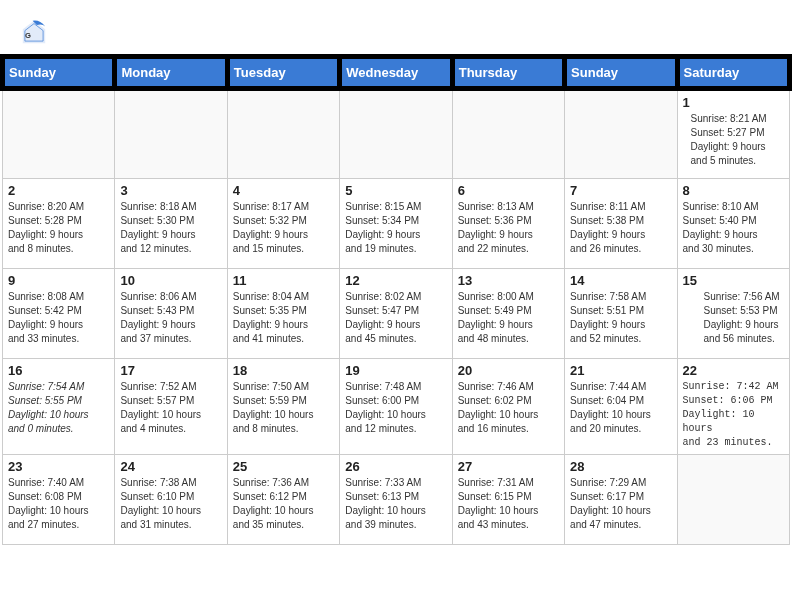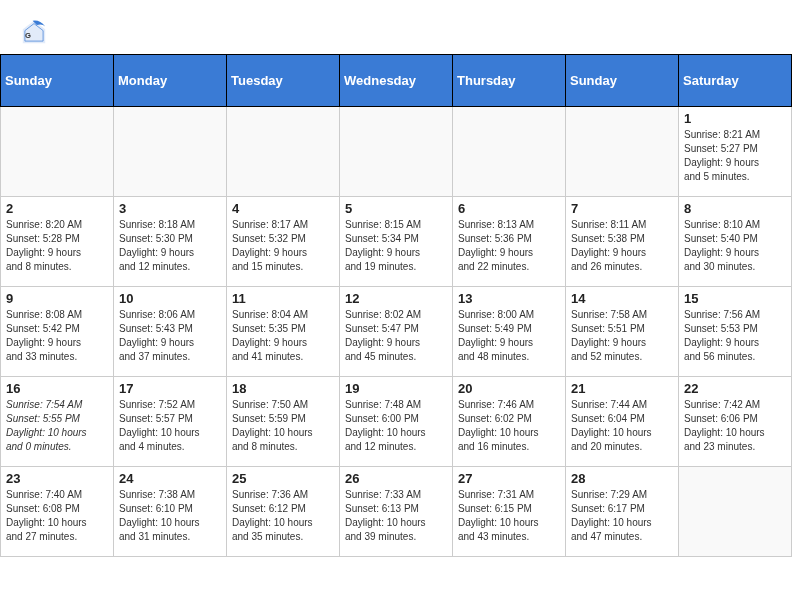--- a/index.html
+++ b/index.html
@@ -48,23 +48,23 @@
       width: 100%;
       border-collapse: collapse;
       table-layout: fixed;
       margin: 0;
     }
     .calendar th {
       background: #3a7bd5;
       color: #fff;
       font-size: 13px;
       font-weight: bold;
-      padding: 18px 4px;
+      padding: 6px 4px;
       text-align: left;
-      border: 1px solid #000000;
+      border: 5px solid #000000;
     }
     .calendar td {
       border: 1px solid #ccc;
       vertical-align: top;
       padding: 4px 5px;
       font-size: 10.5px;
       color: #333;
       width: 113px;
       min-height: 90px;
       height: 90px;
@@ -120,21 +120,21 @@
   <tbody id="calendar-body">
   <tr>
         <td class="empty"></td>
         <td class="empty"></td>
         <td class="empty"></td>
         <td class="empty"></td>
         <td class="empty"></td>
         <td class="empty"></td>
         <td>
           <span class="day-num">1</span>
-          <div class="day-info" style="white-space: pre-line;">Sunrise: 8:21 AM
+          <div class="day-info" style="white-space: pre-line; margin-left: 8px;">Sunrise: 8:21 AM
 Sunset: 5:27 PM
 Daylight: 9 hours
 and 5 minutes.</div>
         </td>
       </tr>
       <tr>
         <td>
           <span class="day-num">2</span>
           <div class="day-info" style="white-space: pre-line;">Sunrise: 8:20 AM
 Sunset: 5:28 PM
@@ -222,21 +222,21 @@
         </td>
         <td>
           <span class="day-num">14</span>
           <div class="day-info" style="white-space: pre-line;">Sunrise: 7:58 AM
 Sunset: 5:51 PM
 Daylight: 9 hours
 and 52 minutes.</div>
         </td>
         <td>
           <span class="day-num">15</span>
-          <div class="day-info" style="white-space: pre-line;">Sunrise: 7:56 AM
+          <div class="day-info" style="white-space: pre-line; margin-left: 21px;">Sunrise: 7:56 AM
 Sunset: 5:53 PM
 Daylight: 9 hours
 and 56 minutes.</div>
         </td>
       </tr>
       <tr>
         <td>
           <span class="day-num">16</span>
           <div class="day-info" style="white-space: pre-line; font-style: italic;">Sunrise: 7:54 AM
 Sunset: 5:55 PM
@@ -273,21 +273,21 @@
         </td>
         <td>
           <span class="day-num">21</span>
           <div class="day-info" style="white-space: pre-line;">Sunrise: 7:44 AM
 Sunset: 6:04 PM
 Daylight: 10 hours
 and 20 minutes.</div>
         </td>
         <td>
           <span class="day-num">22</span>
-          <div class="day-info" style="white-space: pre-line;">Sunrise: 7:42 AM
+          <div class="day-info" style="white-space: pre-line; font-family: Liberation Mono, monospace;">Sunrise: 7:42 AM
 Sunset: 6:06 PM
 Daylight: 10 hours
 and 23 minutes.</div>
         </td>
       </tr>
       <tr>
         <td>
           <span class="day-num">23</span>
           <div class="day-info" style="white-space: pre-line;">Sunrise: 7:40 AM
 Sunset: 6:08 PM

